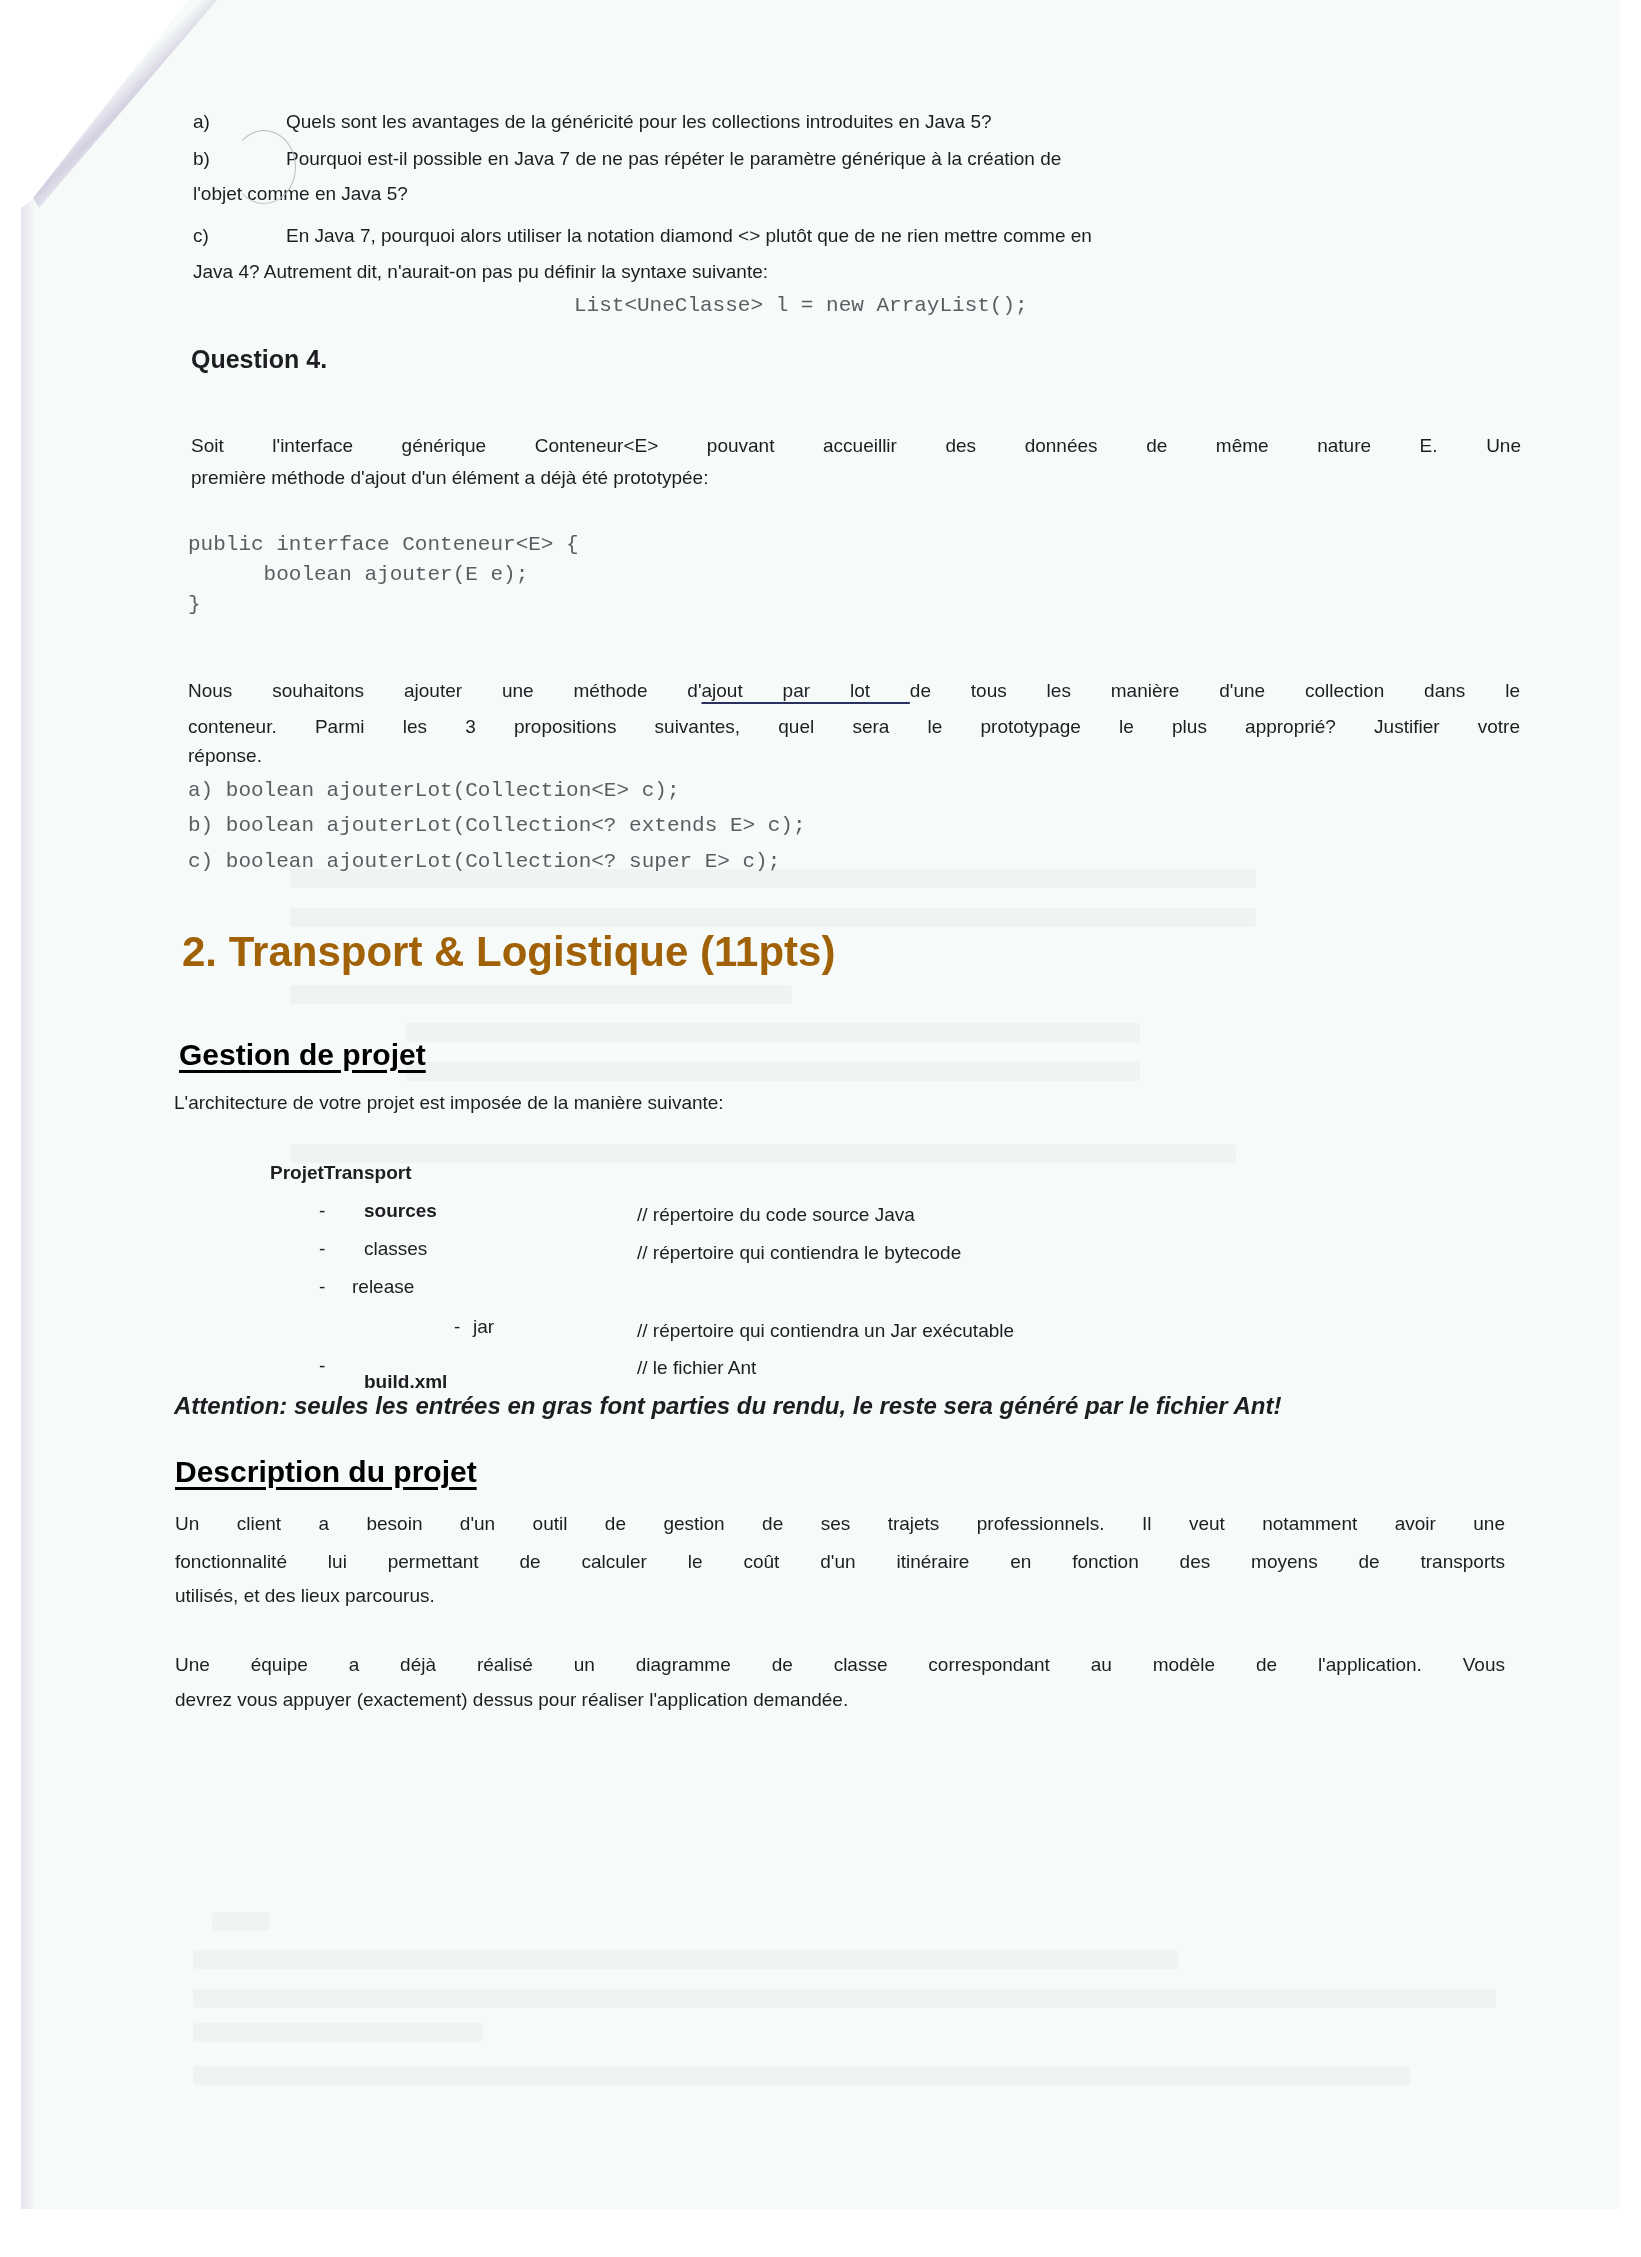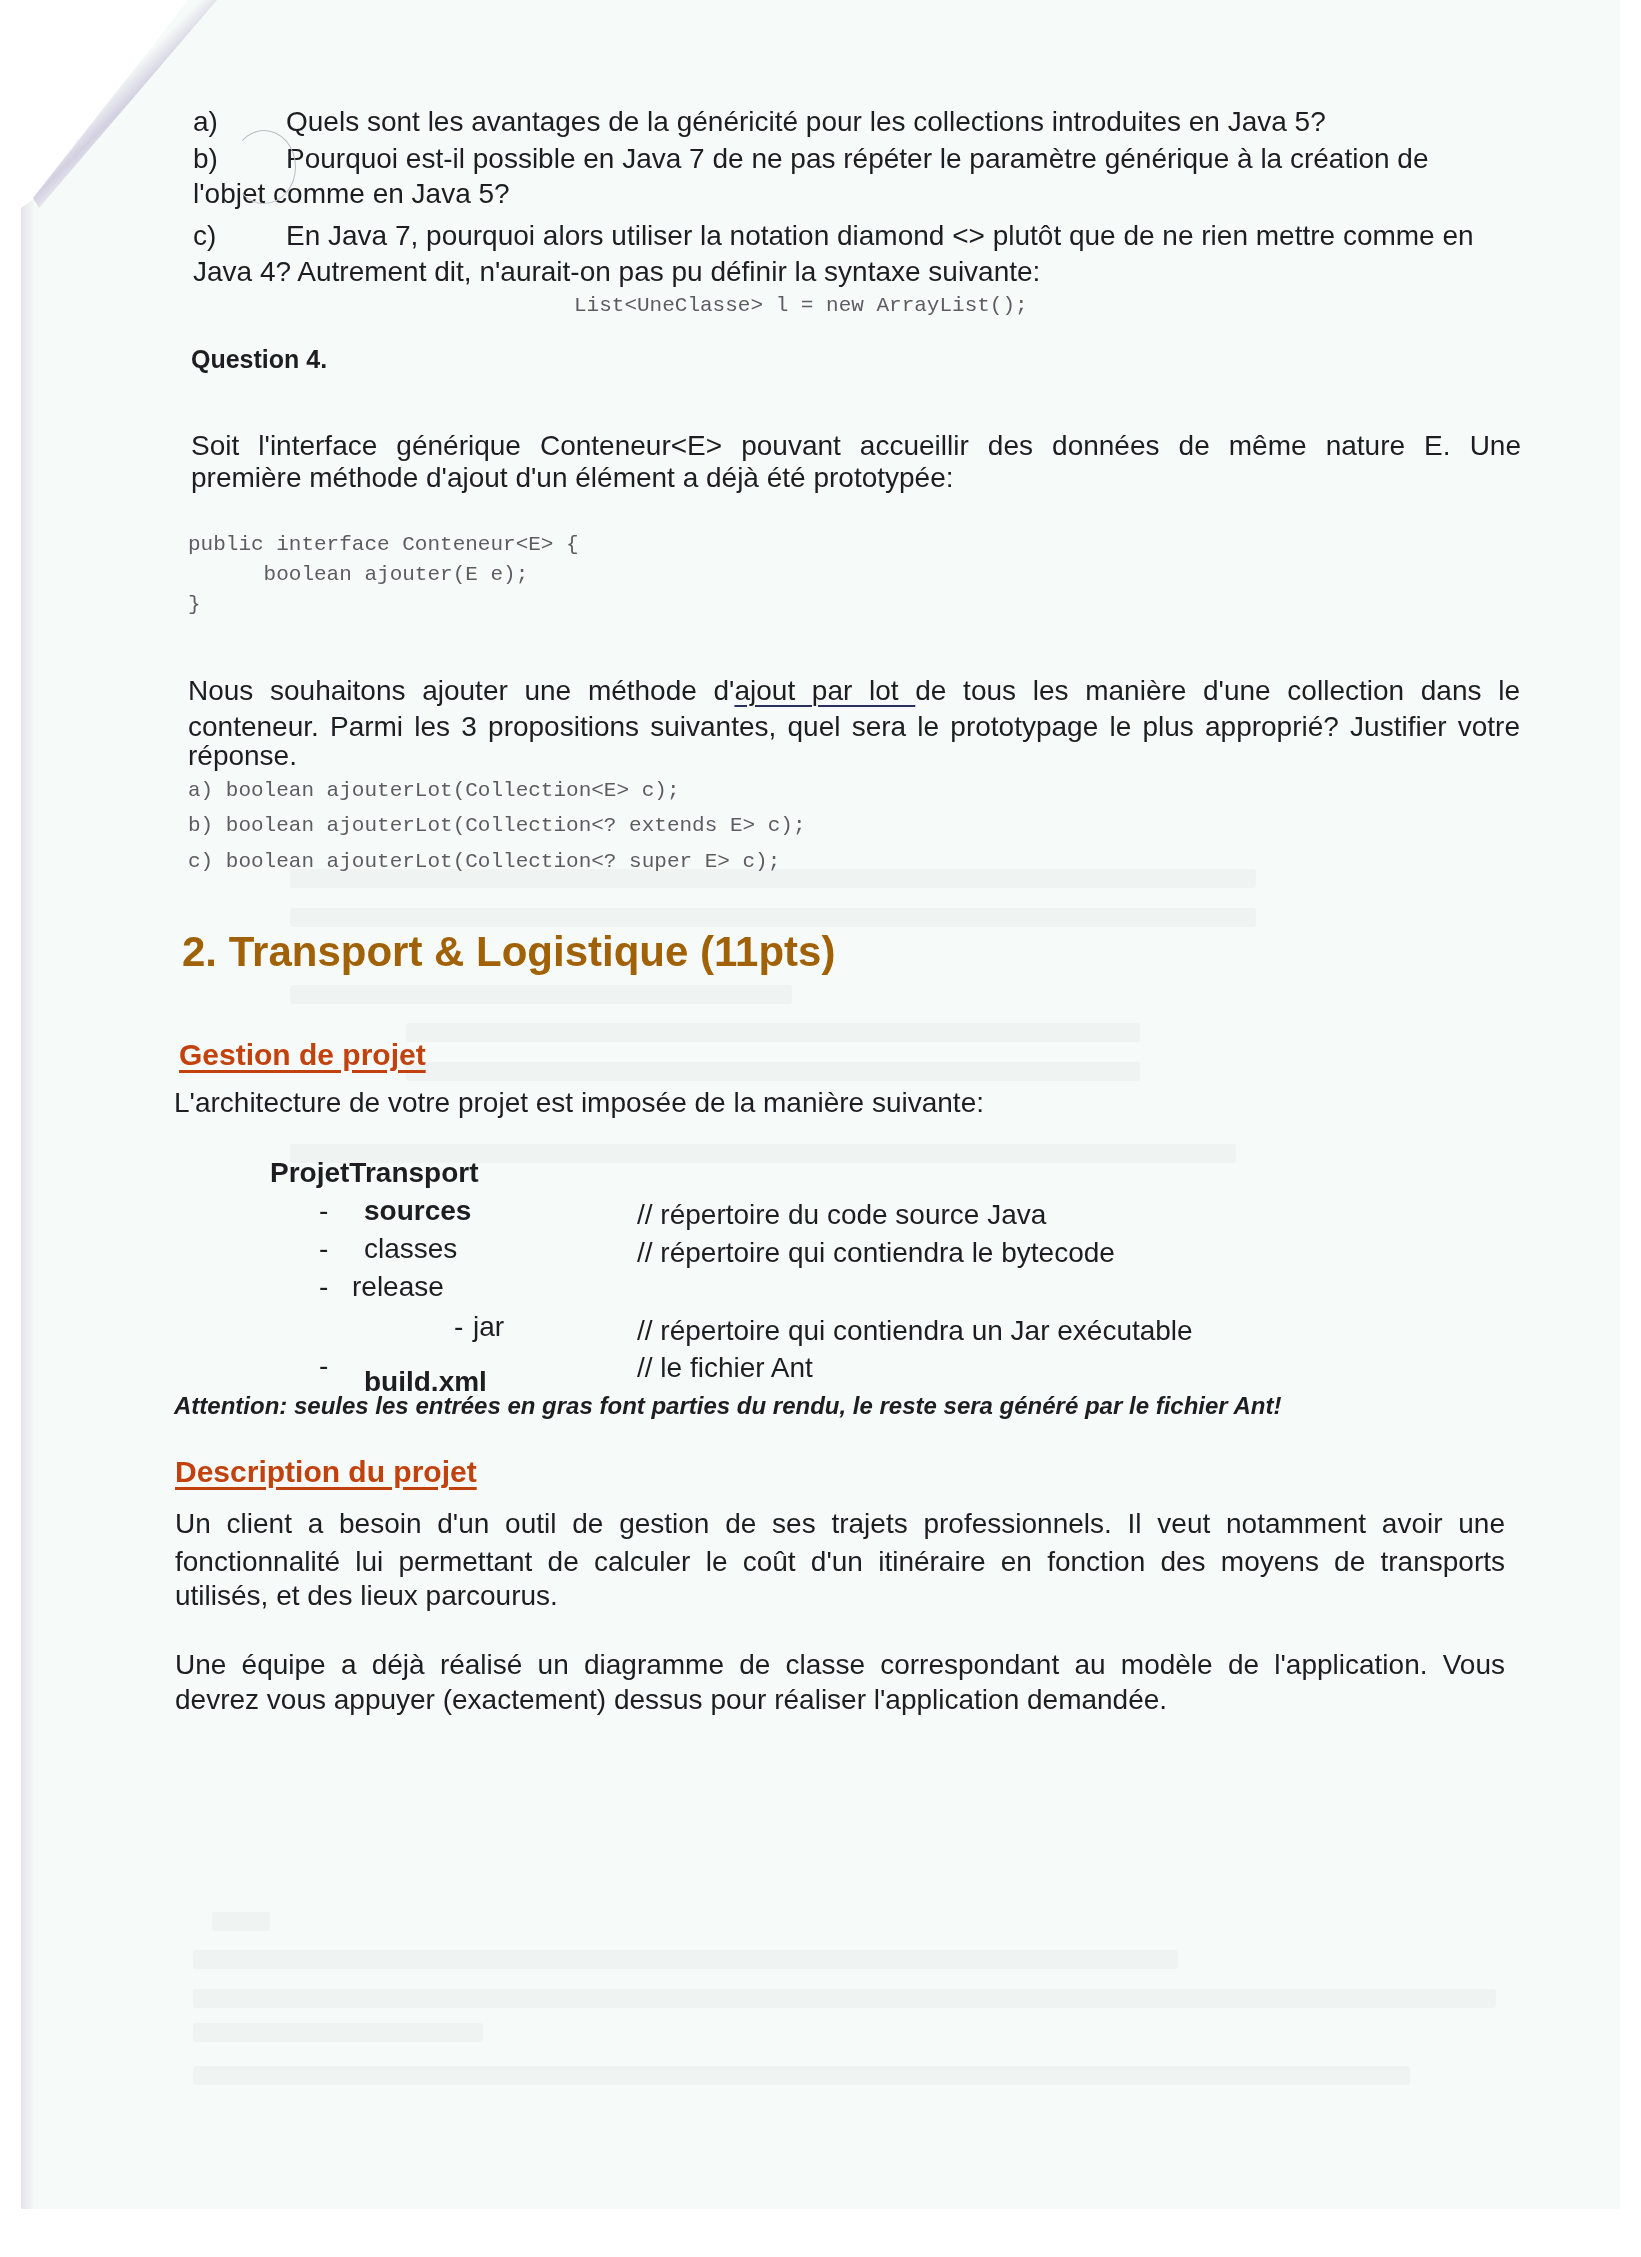--- a/index.html
+++ b/index.html
@@ -22,30 +22,30 @@
   .fold {
     position:absolute; left:0; top:0; width:222px; height:208px;
     background:#ffffff;
     clip-path:polygon(0 0, 188px 0, 35px 198px, 21px 208px, 0 208px);
   }
   .fold-shadow {
     position:absolute; left:0; top:0; width:232px; height:212px;
     background:linear-gradient(135deg, rgba(255,255,255,0) 45%, rgba(205,200,220,.85) 52%, rgba(236,234,242,.6) 58%, rgba(246,251,249,0) 66%);
     clip-path:polygon(188px 0, 217px 0, 39px 208px, 33px 198px);
   }
-  .t { position:absolute; white-space:nowrap; font-size:28px; line-height:31px; }
+  .t { position:absolute; white-space:nowrap; font-size:19px; line-height:31px; }
   .just { white-space:normal; text-align:justify; text-align-last:justify; }
   .mono {
     position:absolute; white-space:pre; font-family:"Liberation Mono","DejaVu Sans Mono",monospace;
     font-size:21px; line-height:27px; color:#5c5c62;
   }
   .b { font-weight:bold; }
   .lbl { display:inline-block; width:93px; }
   .h2 { font-size:42px; line-height:50px; font-weight:bold; color:#a16207; }
-  .h3 { font-size:30px; line-height:37px; font-weight:bold; text-decoration:underline; text-decoration-thickness:2.9px; text-underline-offset:4.8px; color:#c2410c; }
+  .h3 { font-size:30px; line-height:37px; font-weight:bold; text-decoration:underline; text-decoration-thickness:2.9px; text-underline-offset:4.8px; color:#000000; }
   .u-blue { text-decoration:underline; text-decoration-color:#2a3060; text-decoration-thickness:1.9px; text-underline-offset:4.8px; }
   .scribble {
     position:absolute; border:1.4px solid #b9bbc3; border-radius:50%;
     border-left-color:transparent; border-bottom-color:#c8c9cf;
   }
   .ghost { position:absolute; background:rgba(180,190,195,.10); height:19.3px; border-radius:2.9px; }
 </style>
 </head>
 <body>
 

